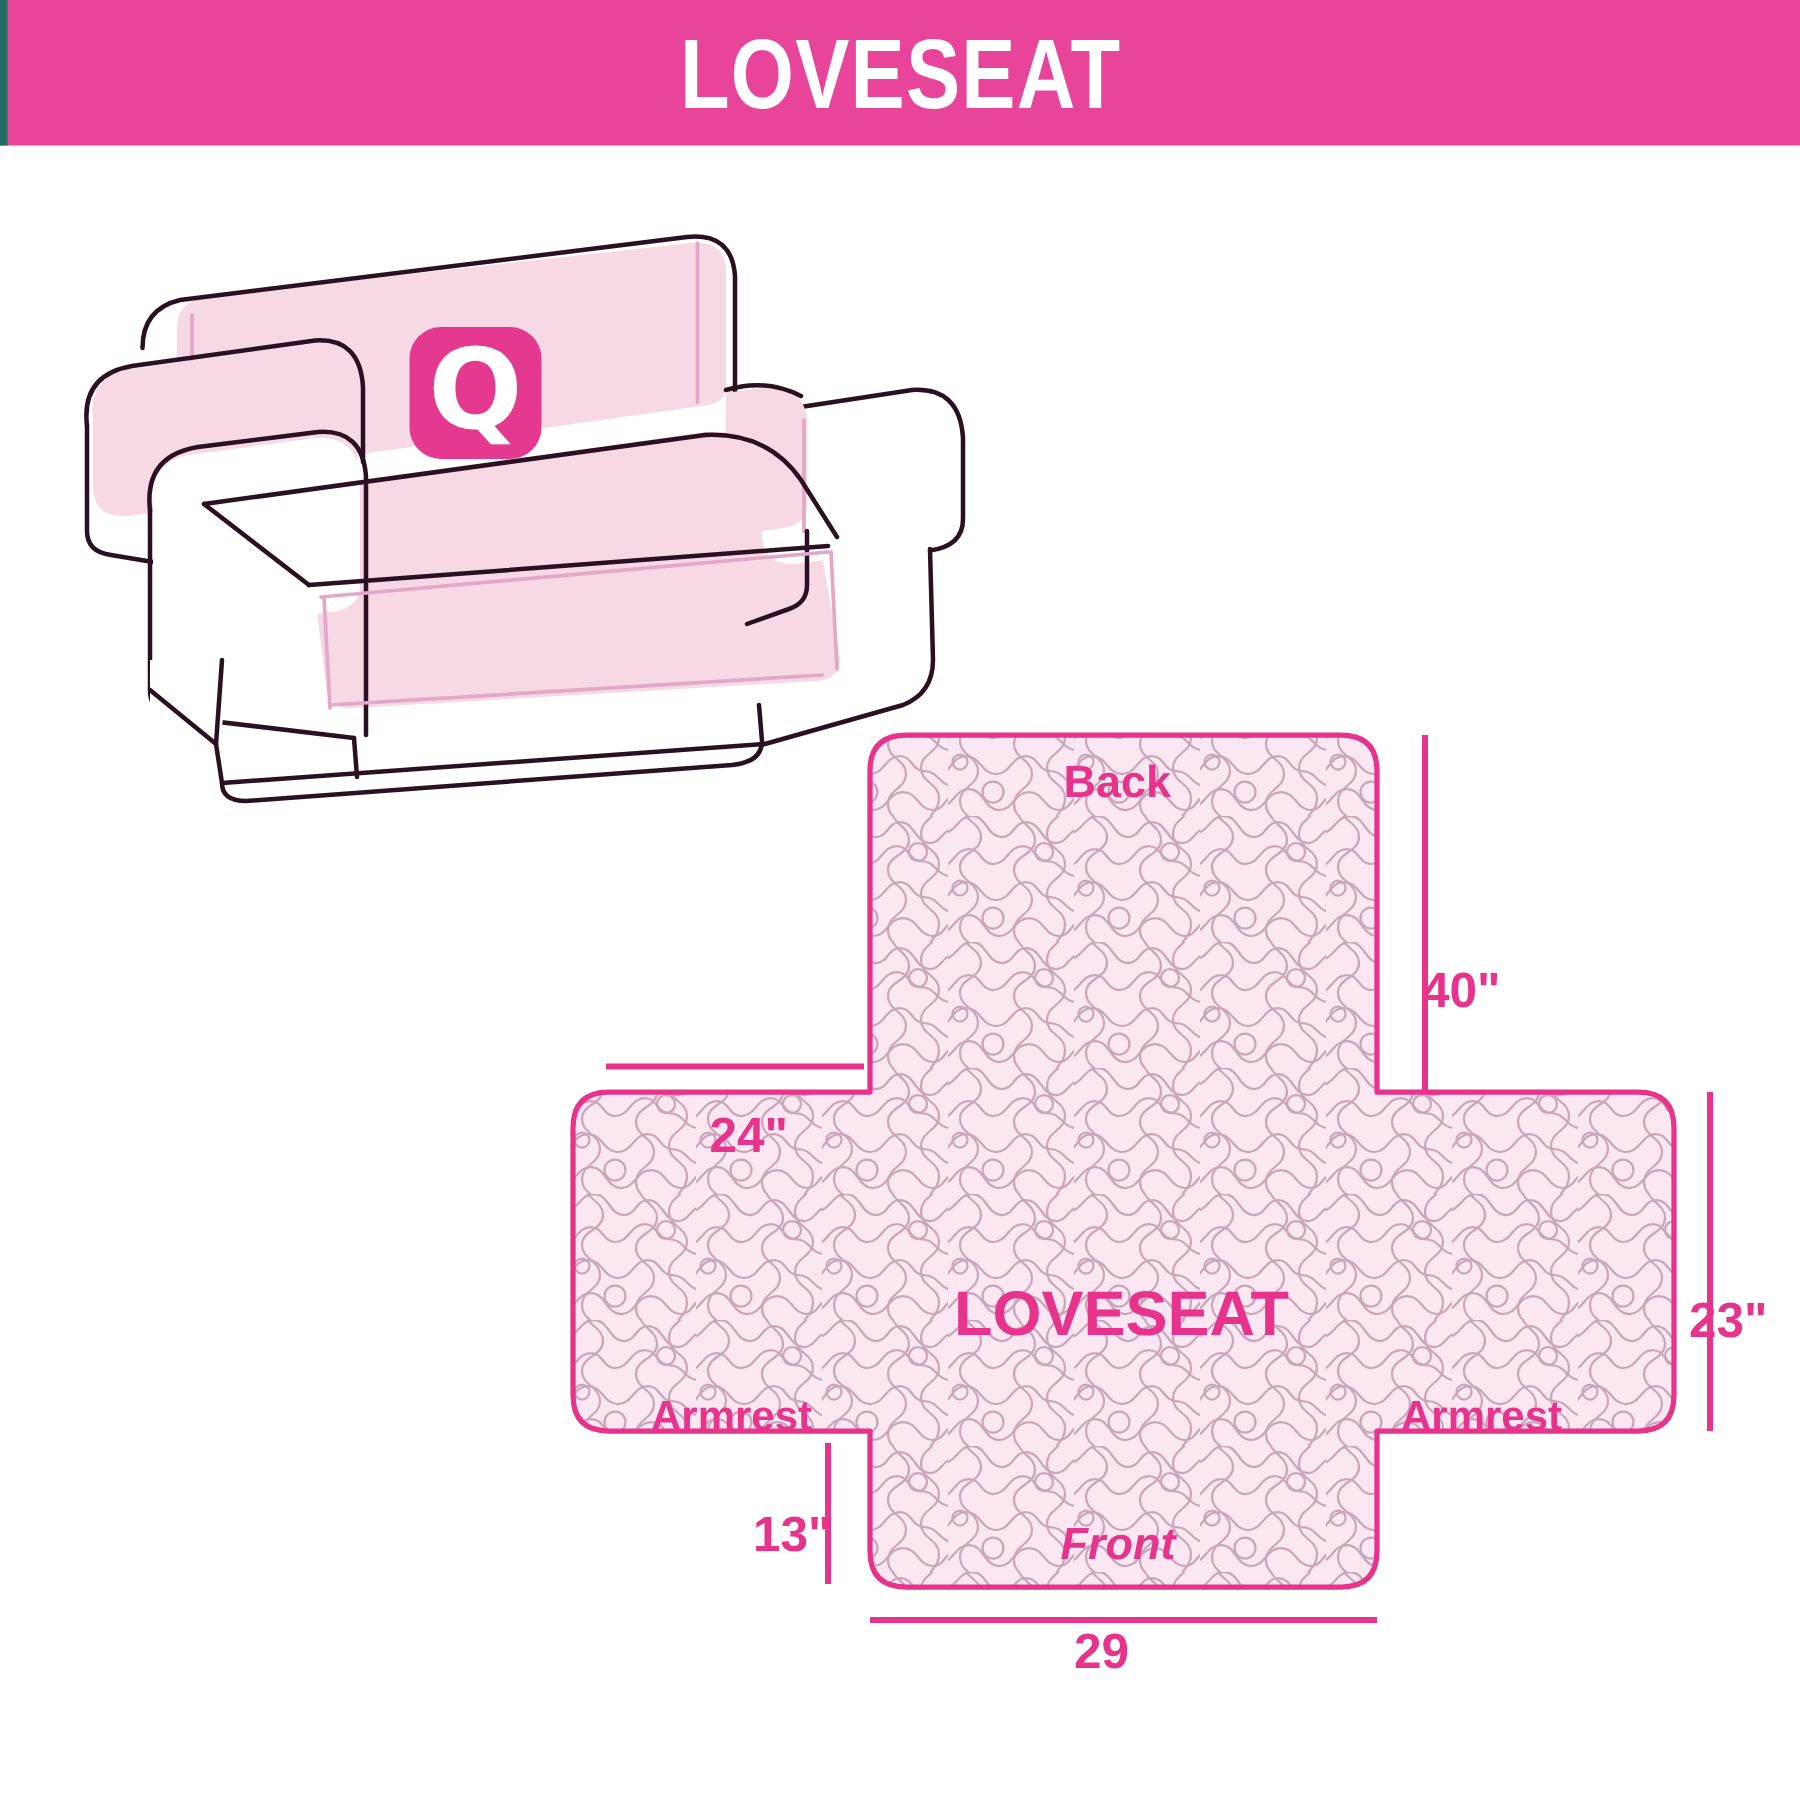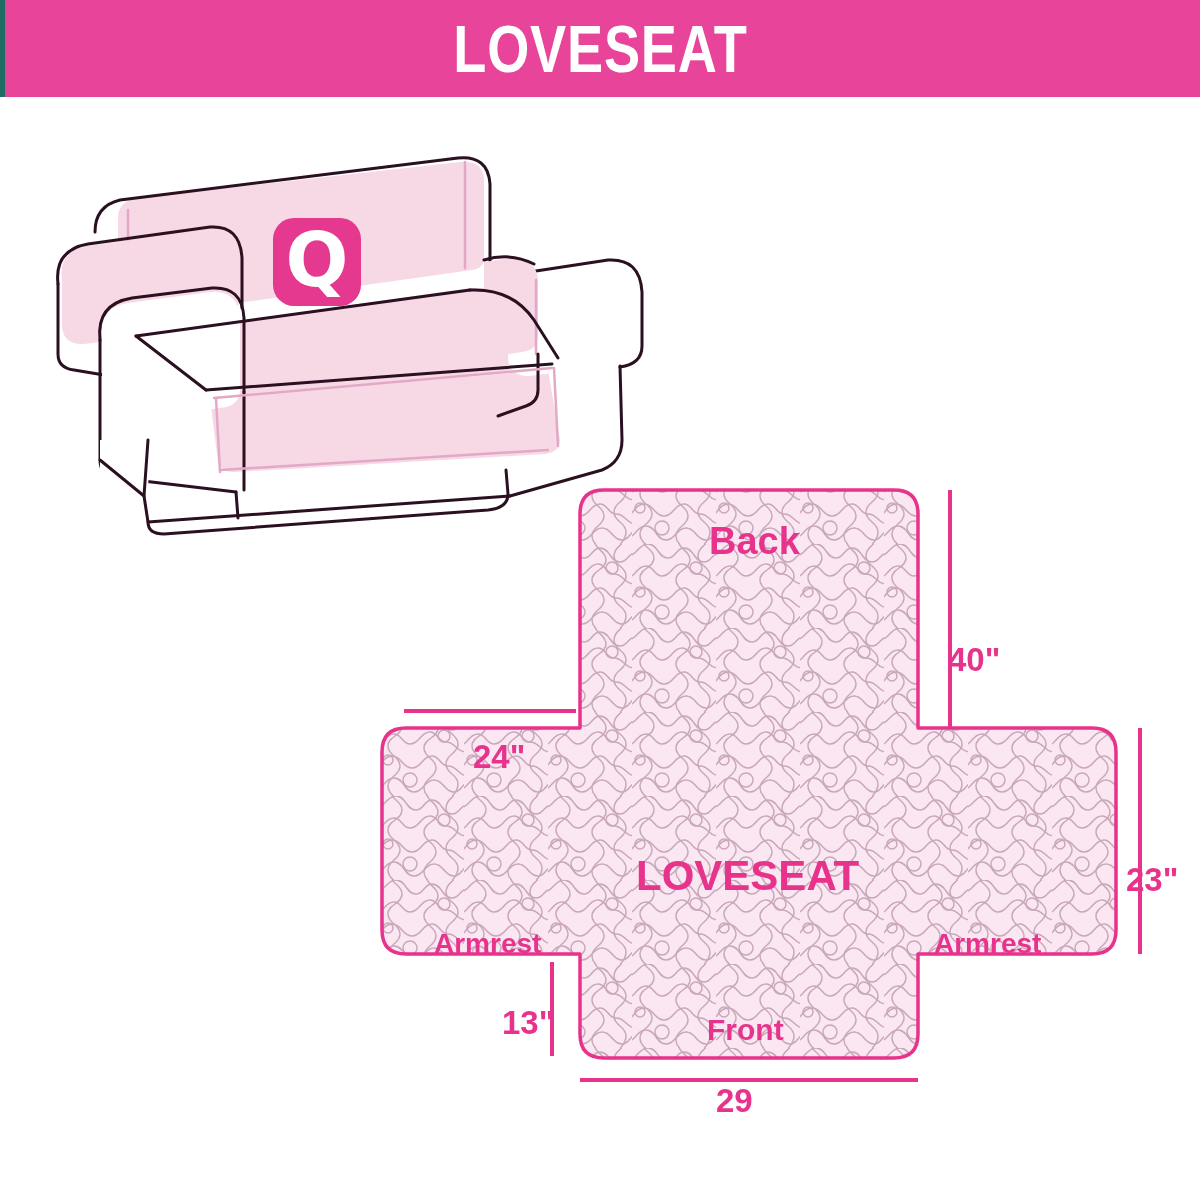--- a/index.html
+++ b/index.html
@@ -56,25 +56,25 @@
   .pattern-wrap svg{display:block;width:100%;height:100%;}
 
   .plabel{
     position:absolute;
     color:#e8338c;
     font-weight:bold;
     white-space:nowrap;
     user-select:none;
     font-family:"Liberation Sans",sans-serif;
   }
-  .lbl-back   {left:709px; top:505px; font-size:38px;margin-top:15px;}
+  .lbl-back   {left:709px; top:505px; font-size:30px;}
   .lbl-center {left:636px; top:852px; font-size:42px;}
   .lbl-arm-l  {left:434px; top:928px; font-size:28px;}
   .lbl-arm-r  {left:934px; top:928px; font-size:28px;}
-  .lbl-front  {left:707px; top:1013px; font-size:30px;}
+  .lbl-front  {left:707px; top:1013px; font-size:30px;font-style:italic;}
 
   .dlabel{
     position:absolute;color:#e8338c;font-weight:bold;white-space:nowrap;
     user-select:none;font-family:"Liberation Sans",sans-serif;font-size:33px;
   }
   .d-40 {left:948px; top:641px;}
   .d-23 {left:1126px; top:861px;}
   .d-24 {left:473px;  top:738px;}
   .d-13 {left:502px;  top:1004px;}
   .d-46 {left:716px;  top:1082px;}

